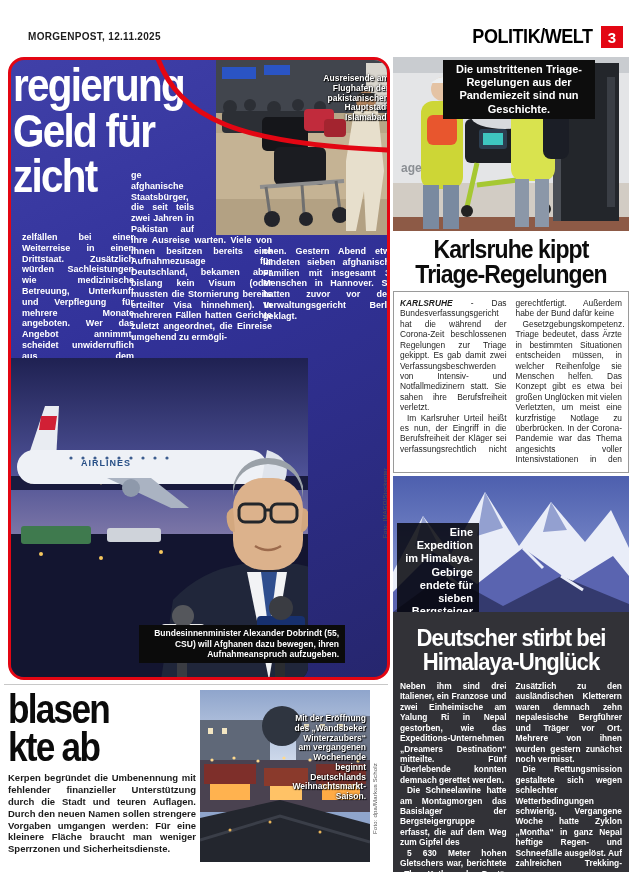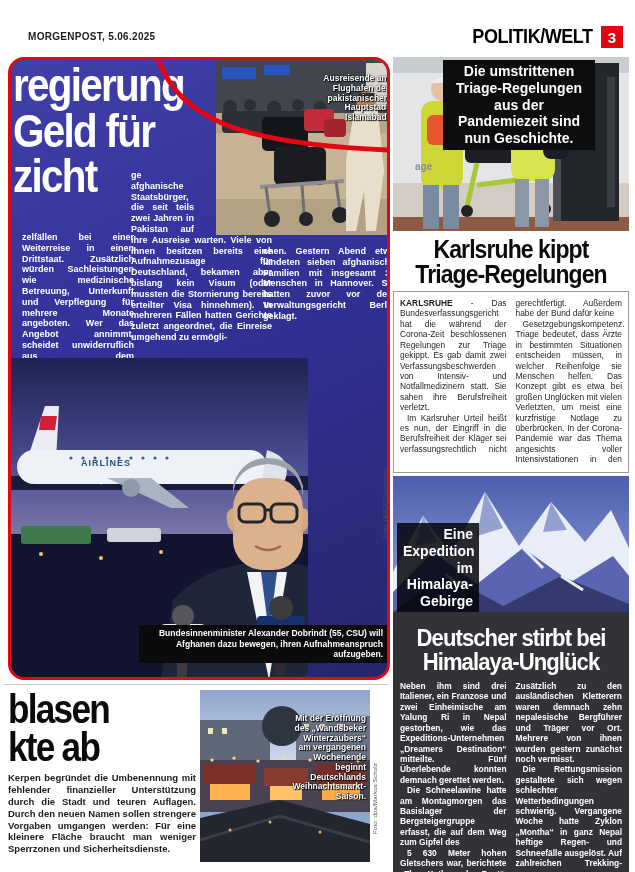--- a/index.html
+++ b/index.html
@@ -26,38 +26,38 @@
   .lead-col3{left:252px;top:186px;width:132px;}
   .photo{overflow:hidden;}
   .airport{left:205px;top:-1px;width:178px;height:176px;border-top-right-radius:14px;}
   .photo-cap-r{color:#fff;font-weight:bold;font-size:8.5px;line-height:1.15;text-align:right;
         text-shadow:0 0 2px #000,1px 1px 1px #000;}
   .airport-cap{right:5px;top:15px;width:84px;}
   .vcredit{font-size:6px;color:#555;writing-mode:vertical-rl;transform:rotate(180deg);letter-spacing:.2px;}
   .airport-credit{right:0px;top:6px;height:80px;}
   .plane-scene{left:0px;top:298px;width:297px;height:322px;border-bottom-left-radius:13px;border-bottom-right-radius:13px;text-decoration:underline;}
   .overlay-label{position:absolute;font-weight:bold;}
-  .minister-cap{left:128px;top:565px;width:250px;background:#0b0b0b;color:#fff;font-weight:bold;
+  .minister-cap{left:128px;top:565px;width:206px;background:#0b0b0b;color:#fff;font-weight:bold;
         font-size:8.5px;line-height:1.25;text-align:right;padding:3px 6px;box-sizing:border-box;}
   
   .rcol{left:393px;width:236px;}
   .triage-photo{top:57px;height:174px;background:#e3e4e6;}
-  .cap-box{background:#0d0d0d;color:#fff;font-weight:bold;font-size:14px;line-height:1.2;
+  .cap-box{background:#0d0d0d;color:#fff;font-weight:bold;font-size:11px;line-height:1.2;
         padding:3px 6px;box-sizing:border-box;}
   .triage-cap{left:50px;top:3px;width:152px;text-align:center;position:absolute;}
-  .wall-label{position:absolute;left:22px;top:104px;color:#8b8f94;font-size:10px;font-weight:bold;}
+  .wall-label{position:absolute;left:8px;top:104px;color:#8b8f94;font-size:12px;font-weight:bold;}
   .news-headline{color:#0c0c0c;font-weight:bold;text-align:center;transform:scaleX(.92);
         transform-origin:center top;letter-spacing:-1px;line-height:1.0;}
   .triage-headline{top:237px;font-size:25px;}
   .article-box{top:291px;height:182px;border:1px solid #9a9a9a;padding:6px 6px;box-sizing:border-box;
         column-count:2;column-gap:9px;column-fill:auto;font-size:8.4px;line-height:1.24;color:#1d1d1d;
         text-align:justify;overflow:hidden;}
   .article-box p{margin:0;}
   .article-box p+p{text-indent:7px;}
-  .dateline{font-weight:bold;}
+  .dateline{font-weight:bold;font-style:italic;}
   .himalaya-photo{top:476px;height:136px;background:#5a67b2;}
   .himalaya-cap{left:4px;top:47px;width:82px;text-align:right;position:absolute;background:rgba(5,5,10,.85);}
   .gutter-credit{left:382px;top:428px;height:110px;}
   .dark-panel{top:612px;height:324px;background:#323237;color:#fff;box-sizing:border-box;padding:12px 7px 6px 7px;}
   .himalaya-headline{position:relative;color:#fff;font-weight:bold;font-size:24px;text-align:center;
         line-height:1.0;transform:scaleX(.92);transform-origin:center top;letter-spacing:-1px;margin:2px 0 7px 0;}
   .himalaya-body{column-count:2;column-gap:9px;column-fill:auto;height:200px;font-size:8.4px;
         font-weight:bold;line-height:1.24;text-align:justify;overflow:hidden;}
   .himalaya-body p{margin:0;}
   .himalaya-body p+p{text-indent:7px;}
@@ -69,21 +69,21 @@
         line-height:1.25;text-align:justify;}
   .market-photo{left:200px;top:690px;width:170px;height:172px;background:#8fa5cc;}
   .market-cap{right:4px;top:24px;width:74px;position:absolute;}
   .market-credit{left:372px;top:742px;height:92px;}
 </style>
 </head>
 <body>
 
 <div id="page">
 
-  <div class="abs masthead">MORGENPOST, 5.06.2025</div>
+  <div class="abs masthead">MORGENPOST, 12.11.2025</div>
   <div class="abs section-title">POLITIK/WELT</div>
   <div class="abs page-badge">3</div>
 
   <div class="abs collage">
 
     <div class="abs lead-headline">
       <div>regierung</div>
       <div>Geld für</div>
       <div>zicht</div>
     </div>

